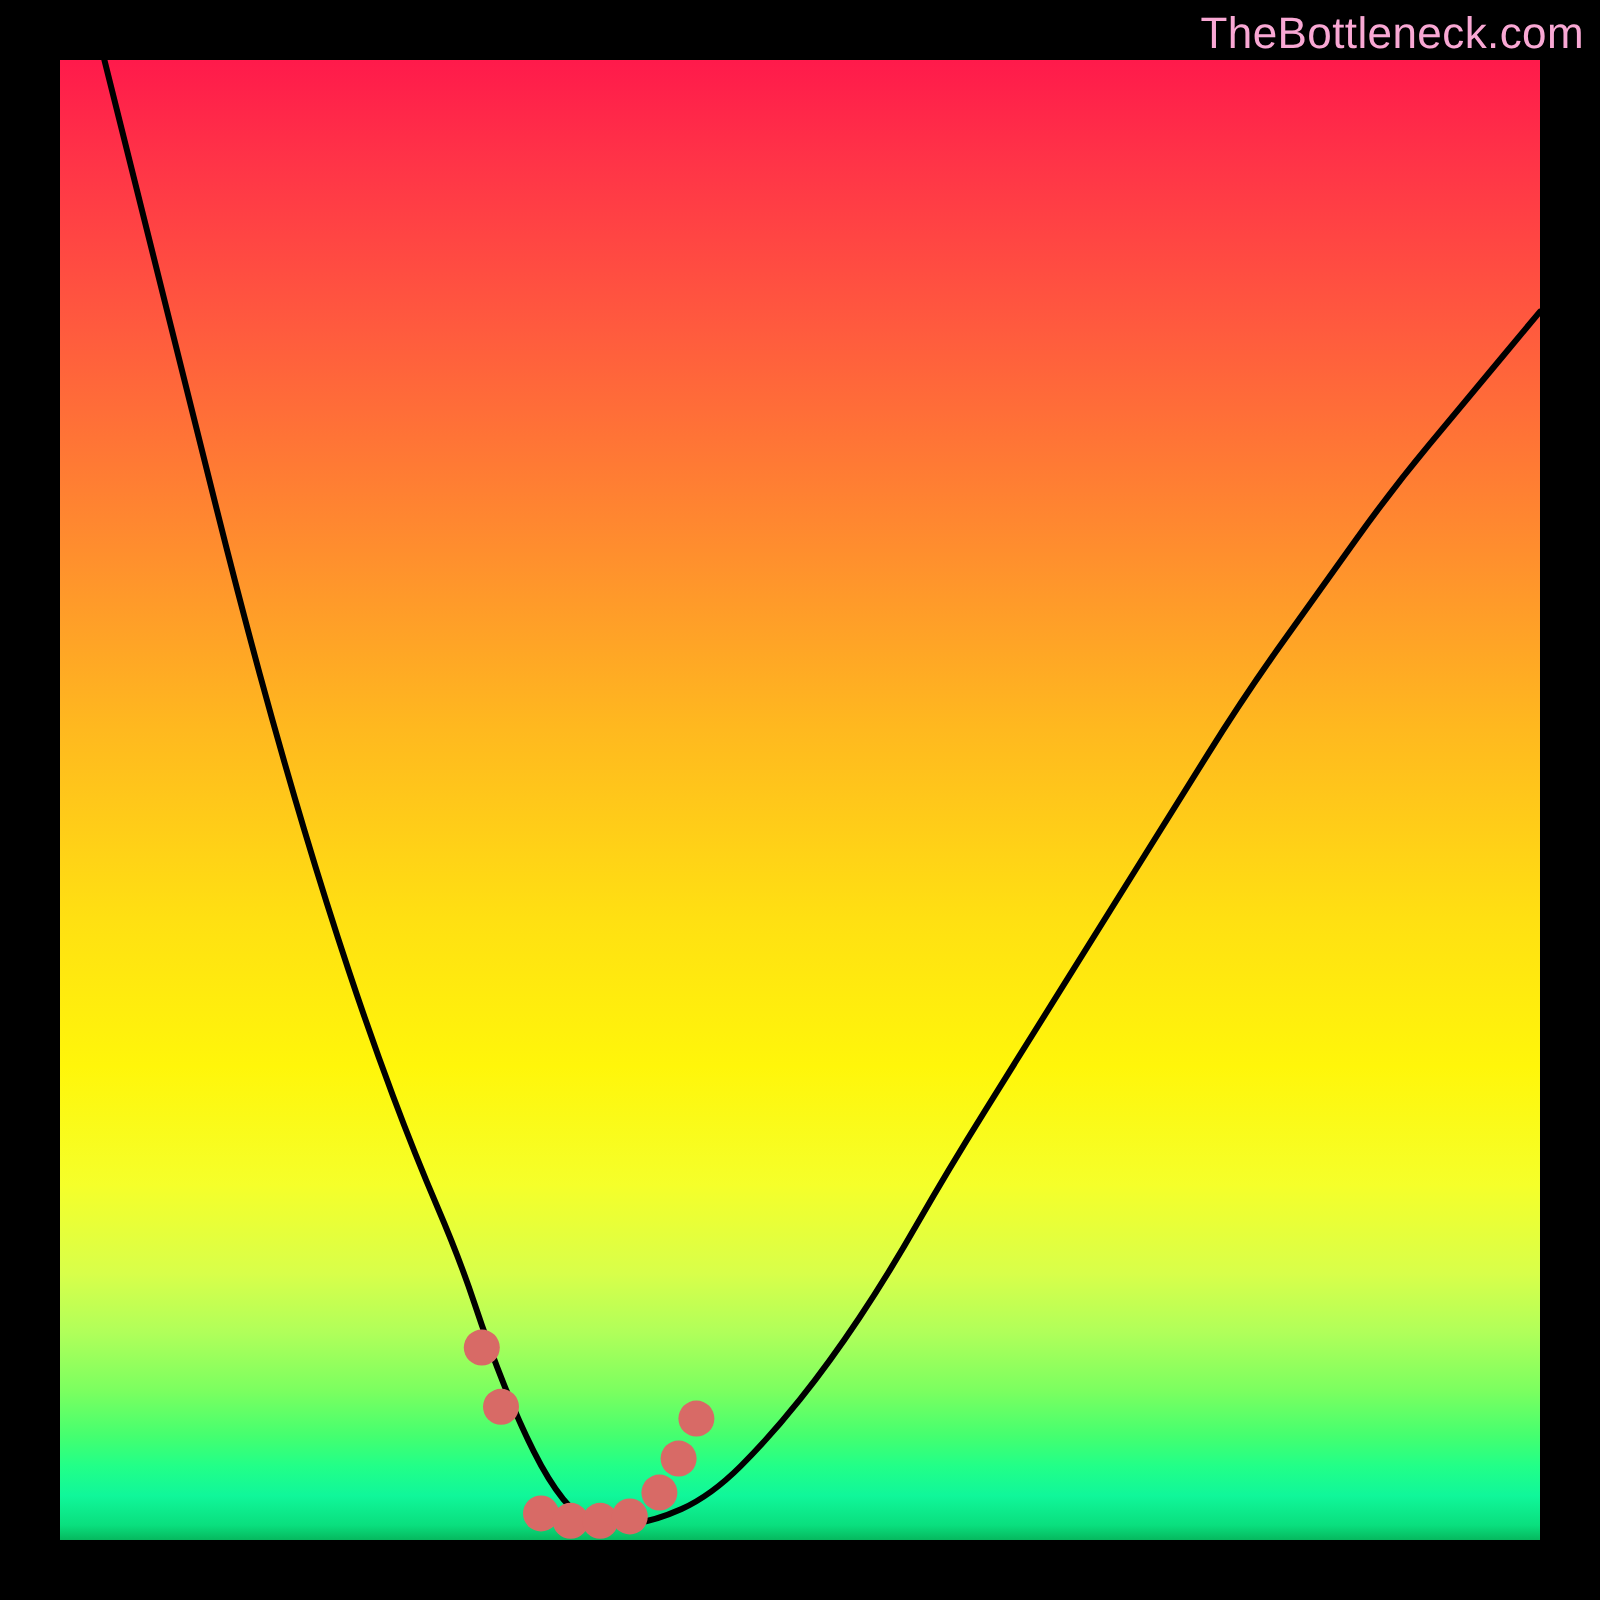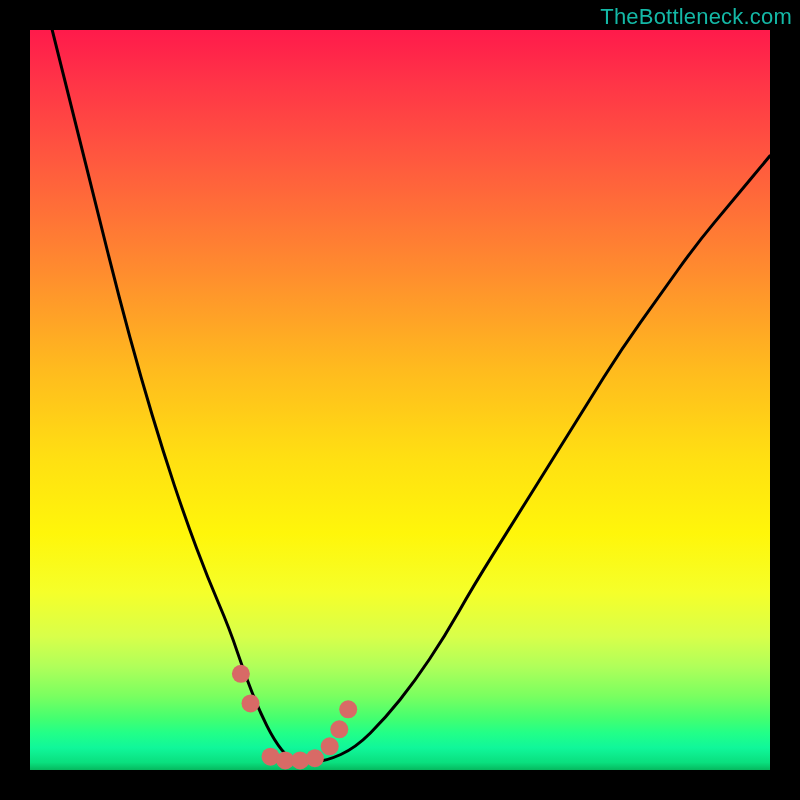--- a/index.html
+++ b/index.html
@@ -44,21 +44,21 @@
       #22ff88 95%,
       #10f79a 97%,
       #0adf7e 99%,
       #06b85e 100%
     );
   }
   .watermark {
     position: absolute;
     top: 4px;
     right: 8px;
-    color: #14b8a6;
+    color: #f9a8d4;
     font-size: 22px;
     font-weight: 500;
     letter-spacing: 0.2px;
     user-select: none;
   }
   svg.curve {
     position: absolute;
     inset: 0;
   }
 </style>

